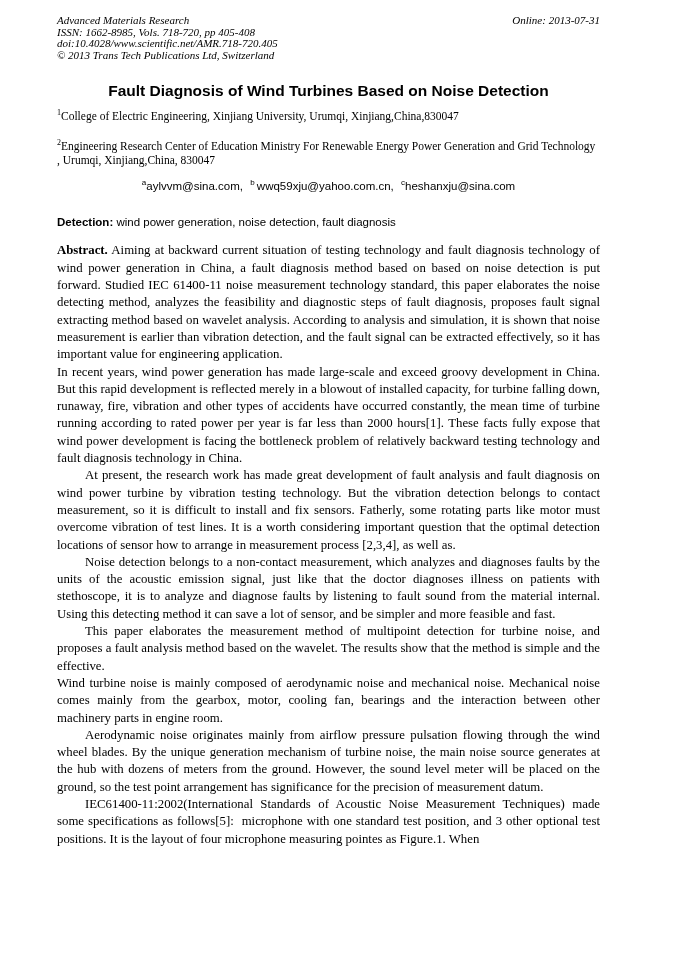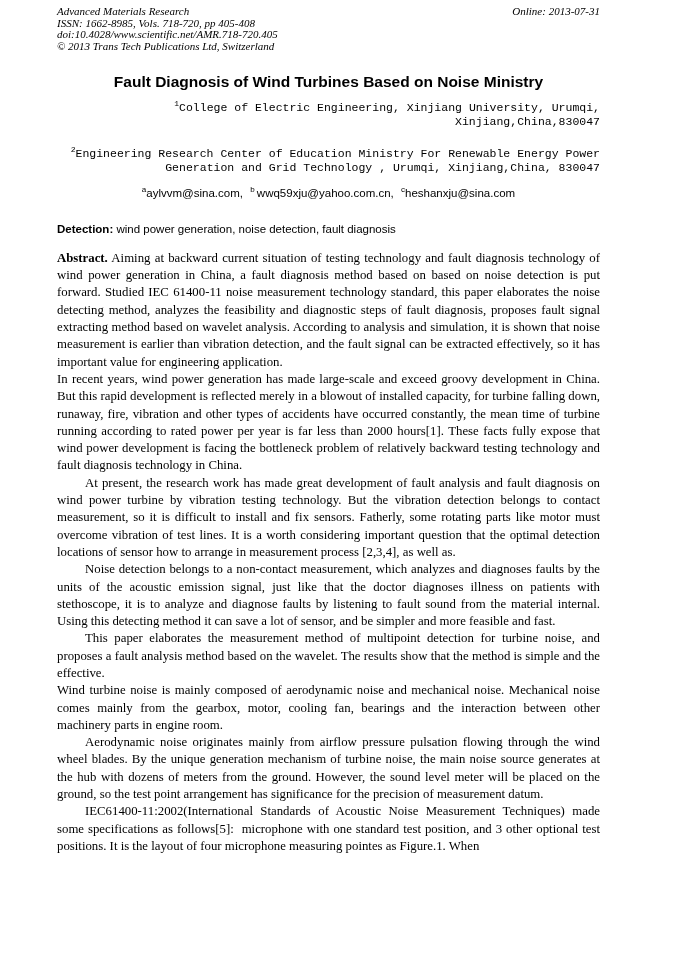--- a/index.html
+++ b/index.html
@@ -1,20 +1,20 @@
 <!DOCTYPE html>
 <html><head>
 <meta charset="utf-8">
 <style>
   * { box-sizing: border-box; }
   html, body { margin: 0; padding: 0; background: #ffffff; }
   .page {
     width: 656px; height: 959px;
     background: #ffffff; color: #000000;
-    padding: 6px 56px 0 57px;
+    padding: 15px 56px 0 57px;
     overflow: hidden; position: relative;
   }
   
   .hdr {
     display: flex; justify-content: space-between; align-items: flex-start;
     font-family: "Liberation Serif", serif; font-style: italic;
     font-size: 11px; line-height: 1.06;
   }
   .hdr-left div { white-space: nowrap; }
   .hdr-right { white-space: nowrap; }
@@ -23,22 +23,22 @@
     font-family: "Liberation Sans", sans-serif; font-weight: bold;
     font-size: 15.5px; line-height: 1.25; text-align: center;
     margin: 19px 0 0 0;
   }
   .authors {
     font-family: "Liberation Sans", sans-serif; font-size: 14.5px;
     line-height: 1.35; text-align: center; margin-top: 4px;
   }
   .authors sup { font-size: 9px; }
   .affil {
-    font-family: Liberation Mono, monospace; font-size: 11.5px;
-    line-height: 1.25; text-align: right; margin-top: 8px;
+    font-family: Liberation Serif, serif; font-size: 11.5px;
+    line-height: 1.25; text-align: left; margin-top: 8px;
   }
   .affil sup { font-size: 8px; }
   .affil-2 { margin-top: 15px; max-width: 558px; margin-left: auto; margin-right: auto; }
   .emails {
     font-family: "Liberation Sans", sans-serif; font-size: 11.5px;
     line-height: 1.3; text-align: center; margin-top: 10px;
   }
   .emails sup { font-size: 8px; }
   .email + .email { margin-left: 4px; }
   .email-gap { margin-left: 11px; }
@@ -69,21 +69,21 @@
   <div class="hdr">
     <div class="hdr-left">
       <div>Advanced Materials Research</div>
       <div>ISSN: 1662-8985, Vols. 718-720, pp 405-408</div>
       <div>doi:10.4028/www.scientific.net/AMR.718-720.405</div>
       <div>© 2013 Trans Tech Publications Ltd, Switzerland</div>
     </div>
     <div class="hdr-right">Online: 2013-07-31</div>
   </div>
 
-  <h1 class="title">Fault Diagnosis of Wind Turbines Based on Noise Ministry</h1>
+  <h1 class="title">Fault Diagnosis of Wind Turbines Based on Noise Detection</h1>
 
 
   <div class="affil"><sup>1</sup><span>College of Electric Engineering, Xinjiang University, Urumqi, Xinjiang,China,830047</span></div>
 
   <div class="affil affil-2"><sup>2</sup><span>Engineering Research Center of Education Ministry For Renewable Energy Power Generation and Grid Technology , Urumqi, Xinjiang,China, 830047</span></div>
 
   <div class="emails">
     <span class="email"><sup>a</sup><span>aylvvm@sina.com,</span></span>
     <span class="email"><sup>b </sup><span>wwq59xju@yahoo.com.cn,</span></span>
     <span class="email email-gap"><sup>c</sup><span>heshanxju@sina.com</span></span>

